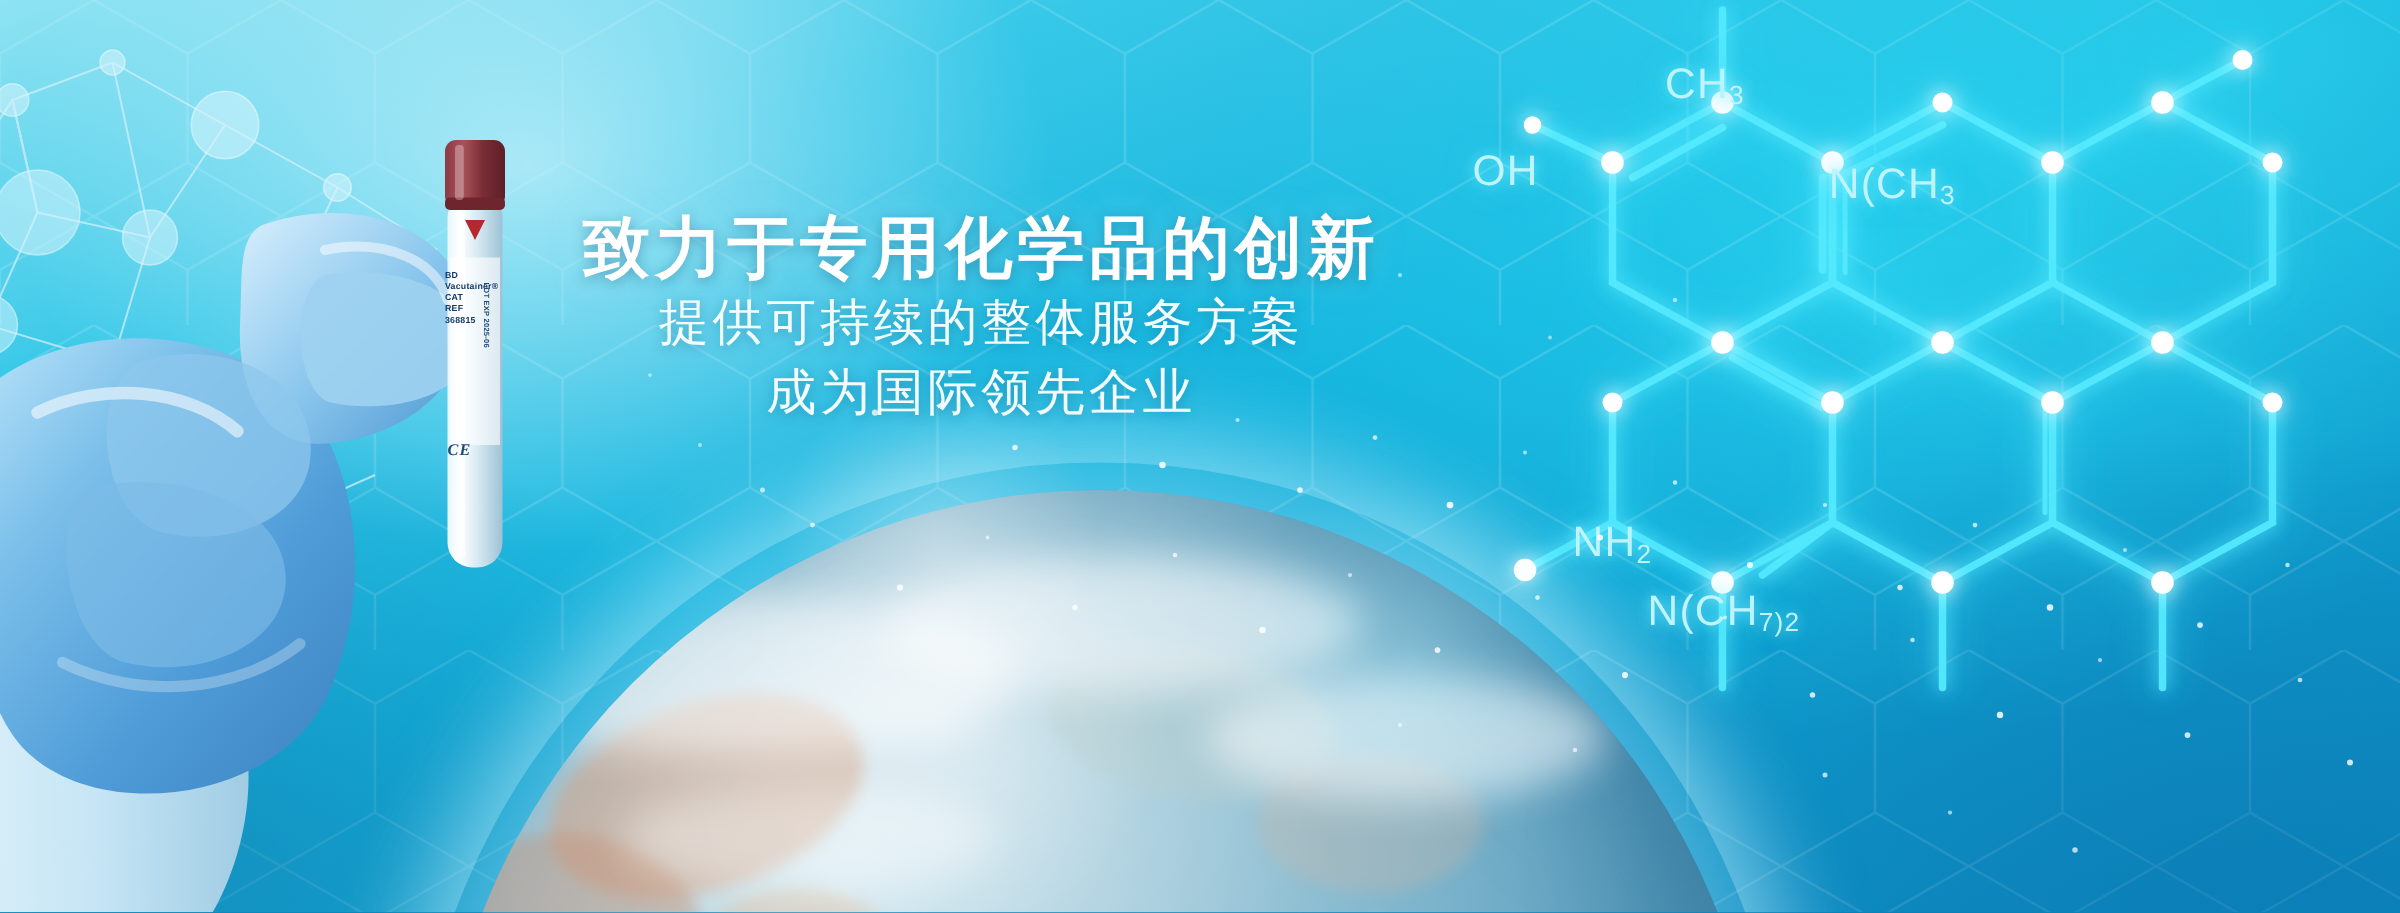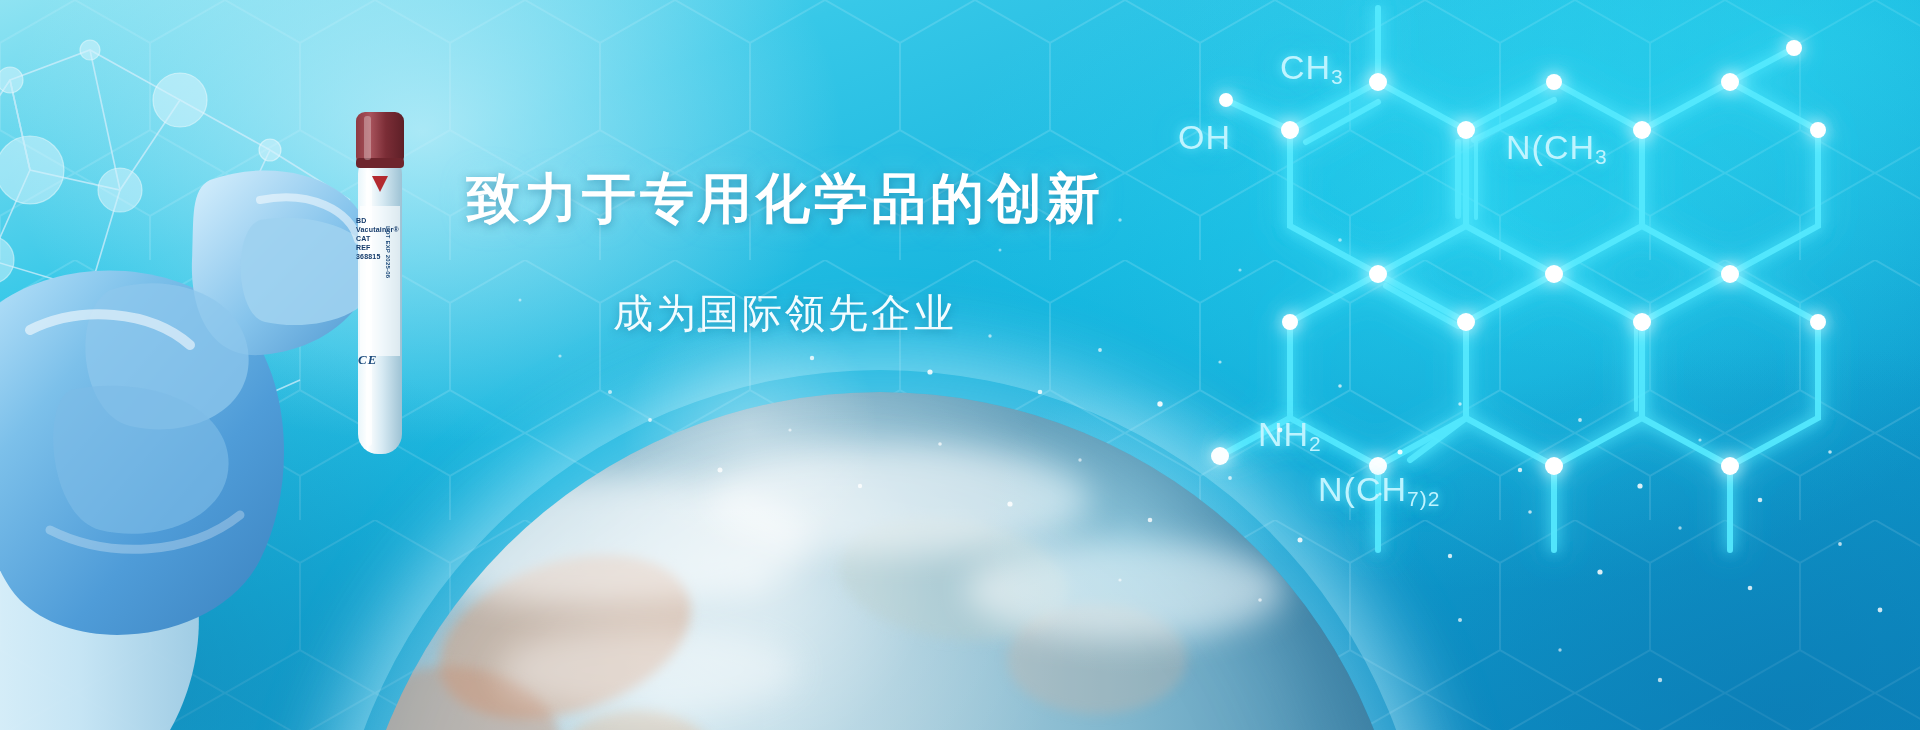--- a/index.html
+++ b/index.html
@@ -57,23 +57,23 @@
 
   
   .chem { position:absolute; right:-10px; top:-10px; width:760px; height:620px; }
 
   .chem-label {
     position:absolute; color:#bff4ff; font-size:34px; letter-spacing:1px;
     text-shadow:0 0 10px rgba(120,240,255,0.95), 0 0 26px rgba(70,220,255,0.7);
     font-family:"Liberation Sans", sans-serif; white-space:nowrap;
   }
   .chem-label sub { font-size:21px; vertical-align:-5px; }
-  .lb-ch3   { left:1280px; top:48px; }
+  .lb-ch3   { left:1332px; top:48px; }
   .lb-oh    { left:1178px; top:118px; }
-  .lb-ncha  { left:1506px; top:128px; }
+  .lb-ncha  { left:1463px; top:128px; }
   .lb-nh2   { left:1258px; top:415px; }
   .lb-nchb  { left:1318px; top:470px; }
 
   
   .particles { position:absolute; inset:0; }
 
   
   .glow { position:absolute; border-radius:50%; pointer-events:none; }
   .g1 { left:620px; top:300px; width:260px; height:260px;
         background:radial-gradient(circle, rgba(255,255,255,0.30) 0%, rgba(255,255,255,0) 70%); }
@@ -370,16 +370,17 @@
         <circle cx="1120" cy="580" r="1.6" opacity="0.6"></circle>
       <circle cx="1000" cy="250" r="1.5" opacity="0.5"></circle>
         <circle cx="1120" cy="220" r="1.7" opacity="0.55"></circle>
       <circle cx="1240" cy="270" r="1.6" opacity="0.5"></circle>
         <circle cx="1340" cy="240" r="1.8" opacity="0.55"></circle>
     </g>
   </svg>
 
   <div class="copy">
     <div class="headline">致力于专用化学品的创新</div>
+    <div class="sub1">提供可持续的整体服务方案</div>
     <div class="sub2">成为国际领先企业</div>
   </div>
 
 </div>
 
 </body></html>

